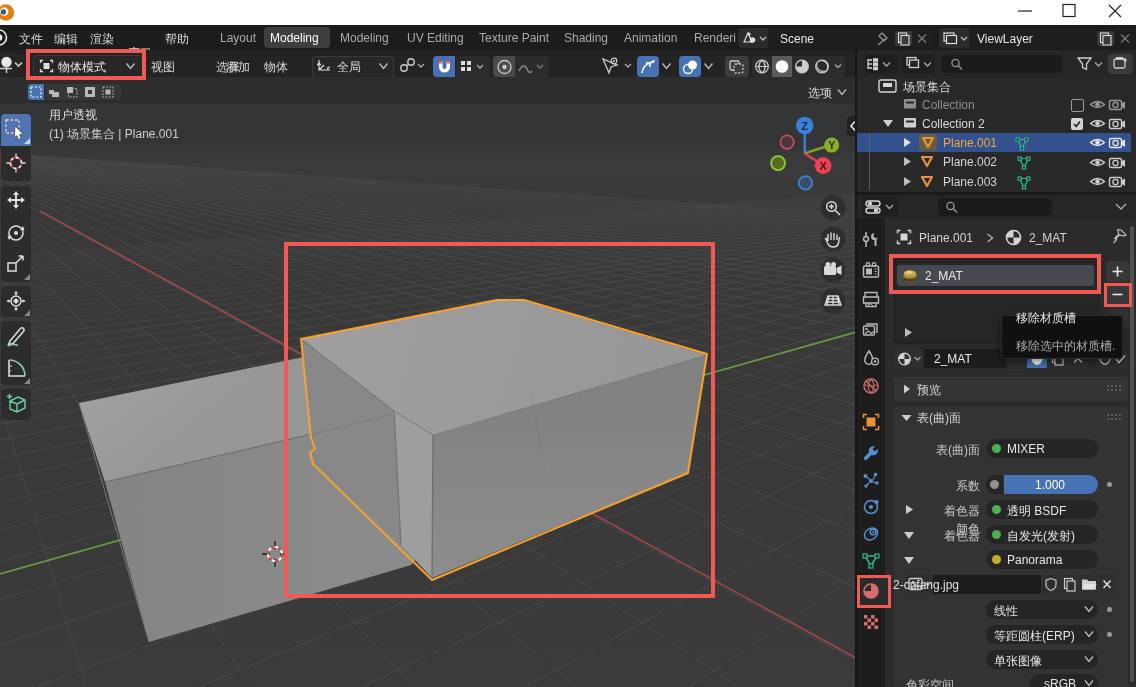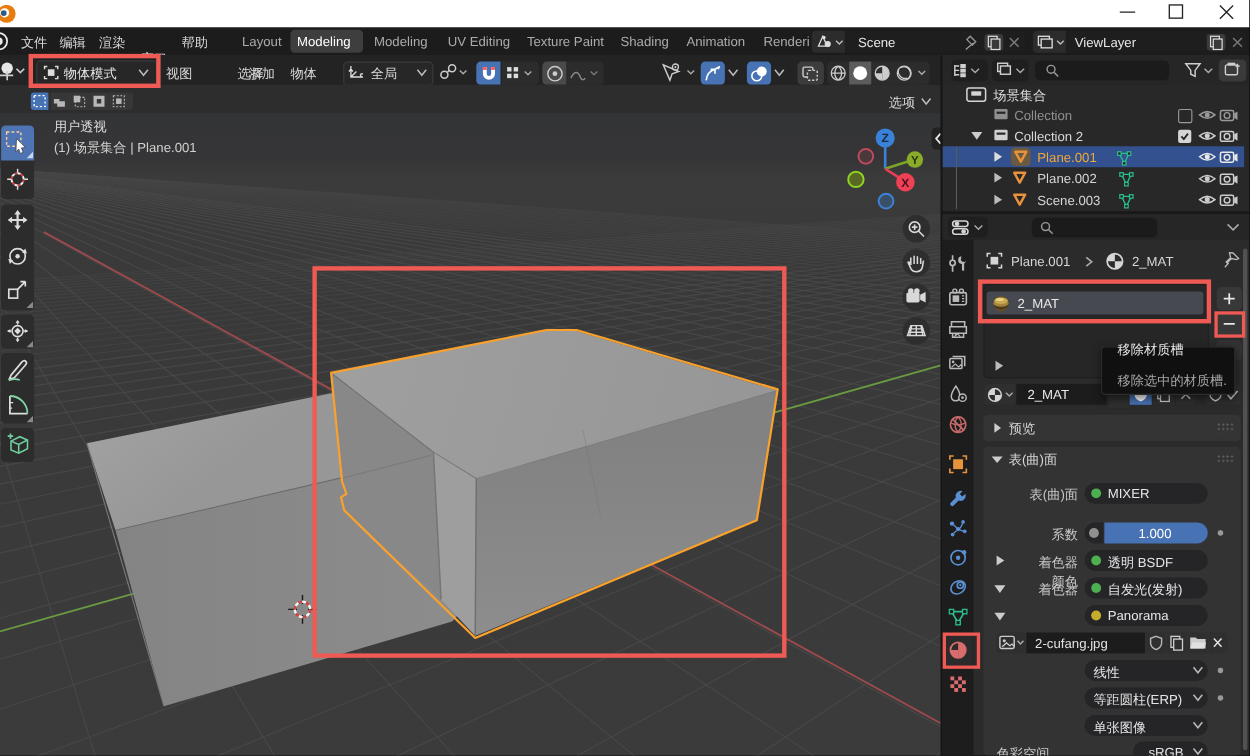--- a/index.html
+++ b/index.html
@@ -567,21 +567,21 @@
  <svg class="abs" style="left:920px;top:155px" width="14" height="13" viewBox="0 0 14 13">
           <path d="M2 2 H12 L7 11 Z" fill="none" stroke="#e8923c" stroke-width="2.2" stroke-linejoin="round"></path>
         </svg>
  <div class="abs txt" style="left:943px;top:155px;color:#d5d5d5;">Plane.002</div>
  <svg class="abs" style="left:902px;top:176px" width="10" height="11" viewBox="0 0 10 11">
           <path d="M2 1 L9 5.5 L2 10 Z" fill="#bbb"></path>
         </svg>
  <svg class="abs" style="left:920px;top:175px" width="14" height="13" viewBox="0 0 14 13">
           <path d="M2 2 H12 L7 11 Z" fill="none" stroke="#e8923c" stroke-width="2.2" stroke-linejoin="round"></path>
         </svg>
- <div class="abs txt" style="left:943px;top:175px;color:#d5d5d5;">Scene.003</div>
+ <div class="abs txt" style="left:943px;top:175px;color:#d5d5d5;">Plane.003</div>
  <div id="meshicons">
           <svg class="abs" style="left:1015px;top:137px" width="14" height="14" viewBox="0 0 14 14">
             <path d="M2.5 2.5 L11.5 2.5 L7 11.5 Z" fill="none" stroke="#2bbf8e" stroke-width="1.2"></path>
             <rect x="1" y="1" width="3.2" height="3.2" fill="#232323" stroke="#2bbf8e" stroke-width="1.1"></rect>
             <rect x="9.8" y="1" width="3.2" height="3.2" fill="#232323" stroke="#2bbf8e" stroke-width="1.1"></rect>
             <rect x="5.4" y="9.8" width="3.2" height="3.2" fill="#232323" stroke="#2bbf8e" stroke-width="1.1"></rect>
           </svg>
           <svg class="abs" style="left:1017px;top:156px" width="14" height="14" viewBox="0 0 14 14">
             <path d="M2.5 2.5 L11.5 2.5 L7 11.5 Z" fill="none" stroke="#2bbf8e" stroke-width="1.2"></path>
             <rect x="1" y="1" width="3.2" height="3.2" fill="#232323" stroke="#2bbf8e" stroke-width="1.1"></rect>
@@ -888,21 +888,21 @@
   <div class="abs txt" style="left:1007px;top:553px;color:#e5e5e5;">Panorama</div>
 
   <div class="abs" style="left:906px;top:575px;width:26px;height:19px;background:#2f2f2f;border-radius:4px 0 0 4px;"></div>
   <svg class="abs" style="left:908px;top:577px" width="24" height="15" viewBox="0 0 24 15">
    <rect x="1" y="1.5" width="13" height="11" rx="1.5" fill="none" stroke="#ccc" stroke-width="1.3"></rect>
    <circle cx="5" cy="5.5" r="1.4" fill="#ccc"></circle>
             <path d="M3 11 l4 -3.5 l3 2.5 l2 -1.5 l2 2" fill="none" stroke="#ccc" stroke-width="1.2"></path>
    <path d="M17 5.5 l2.7 3 l2.7 -3" stroke="#aaa" stroke-width="1.3" fill="none"></path>
   </svg>
   <div class="abs" style="left:933px;top:575px;width:108px;height:19px;background:#1c1c1c;"></div>
-  <div class="abs txt" style="left:941px;top:578px;color:#e0e0e0;">2-cufang.jpg</div>
+  <div class="abs txt" style="left:893px;top:578px;color:#e0e0e0;">2-cufang.jpg</div>
   <div class="abs" style="left:1042px;top:575px;width:18px;height:19px;background:#2f2f2f;"></div>
   <svg class="abs" style="left:1044px;top:577px" width="14" height="15" viewBox="0 0 14 15">
             <path d="M7 1.5 L12 3.3 V7.5 Q12 11.5 7 13.5 Q2 11.5 2 7.5 V3.3 Z" fill="none" stroke="#b5b5b5" stroke-width="1.3"></path>
           </svg>
   <div class="abs" style="left:1061px;top:575px;width:18px;height:19px;background:#2f2f2f;"></div>
   <svg class="abs" style="left:1063px;top:577px" width="14" height="15" viewBox="0 0 14 15">
    <rect x="1.5" y="1.5" width="8" height="10" fill="none" stroke="#ccc" stroke-width="1.2"></rect>
             <rect x="4" y="4" width="8" height="10" fill="#2f2f2f" stroke="#ccc" stroke-width="1.2"></rect>
   </svg>
   <div class="abs" style="left:1080px;top:575px;width:18px;height:19px;background:#2f2f2f;"></div>

